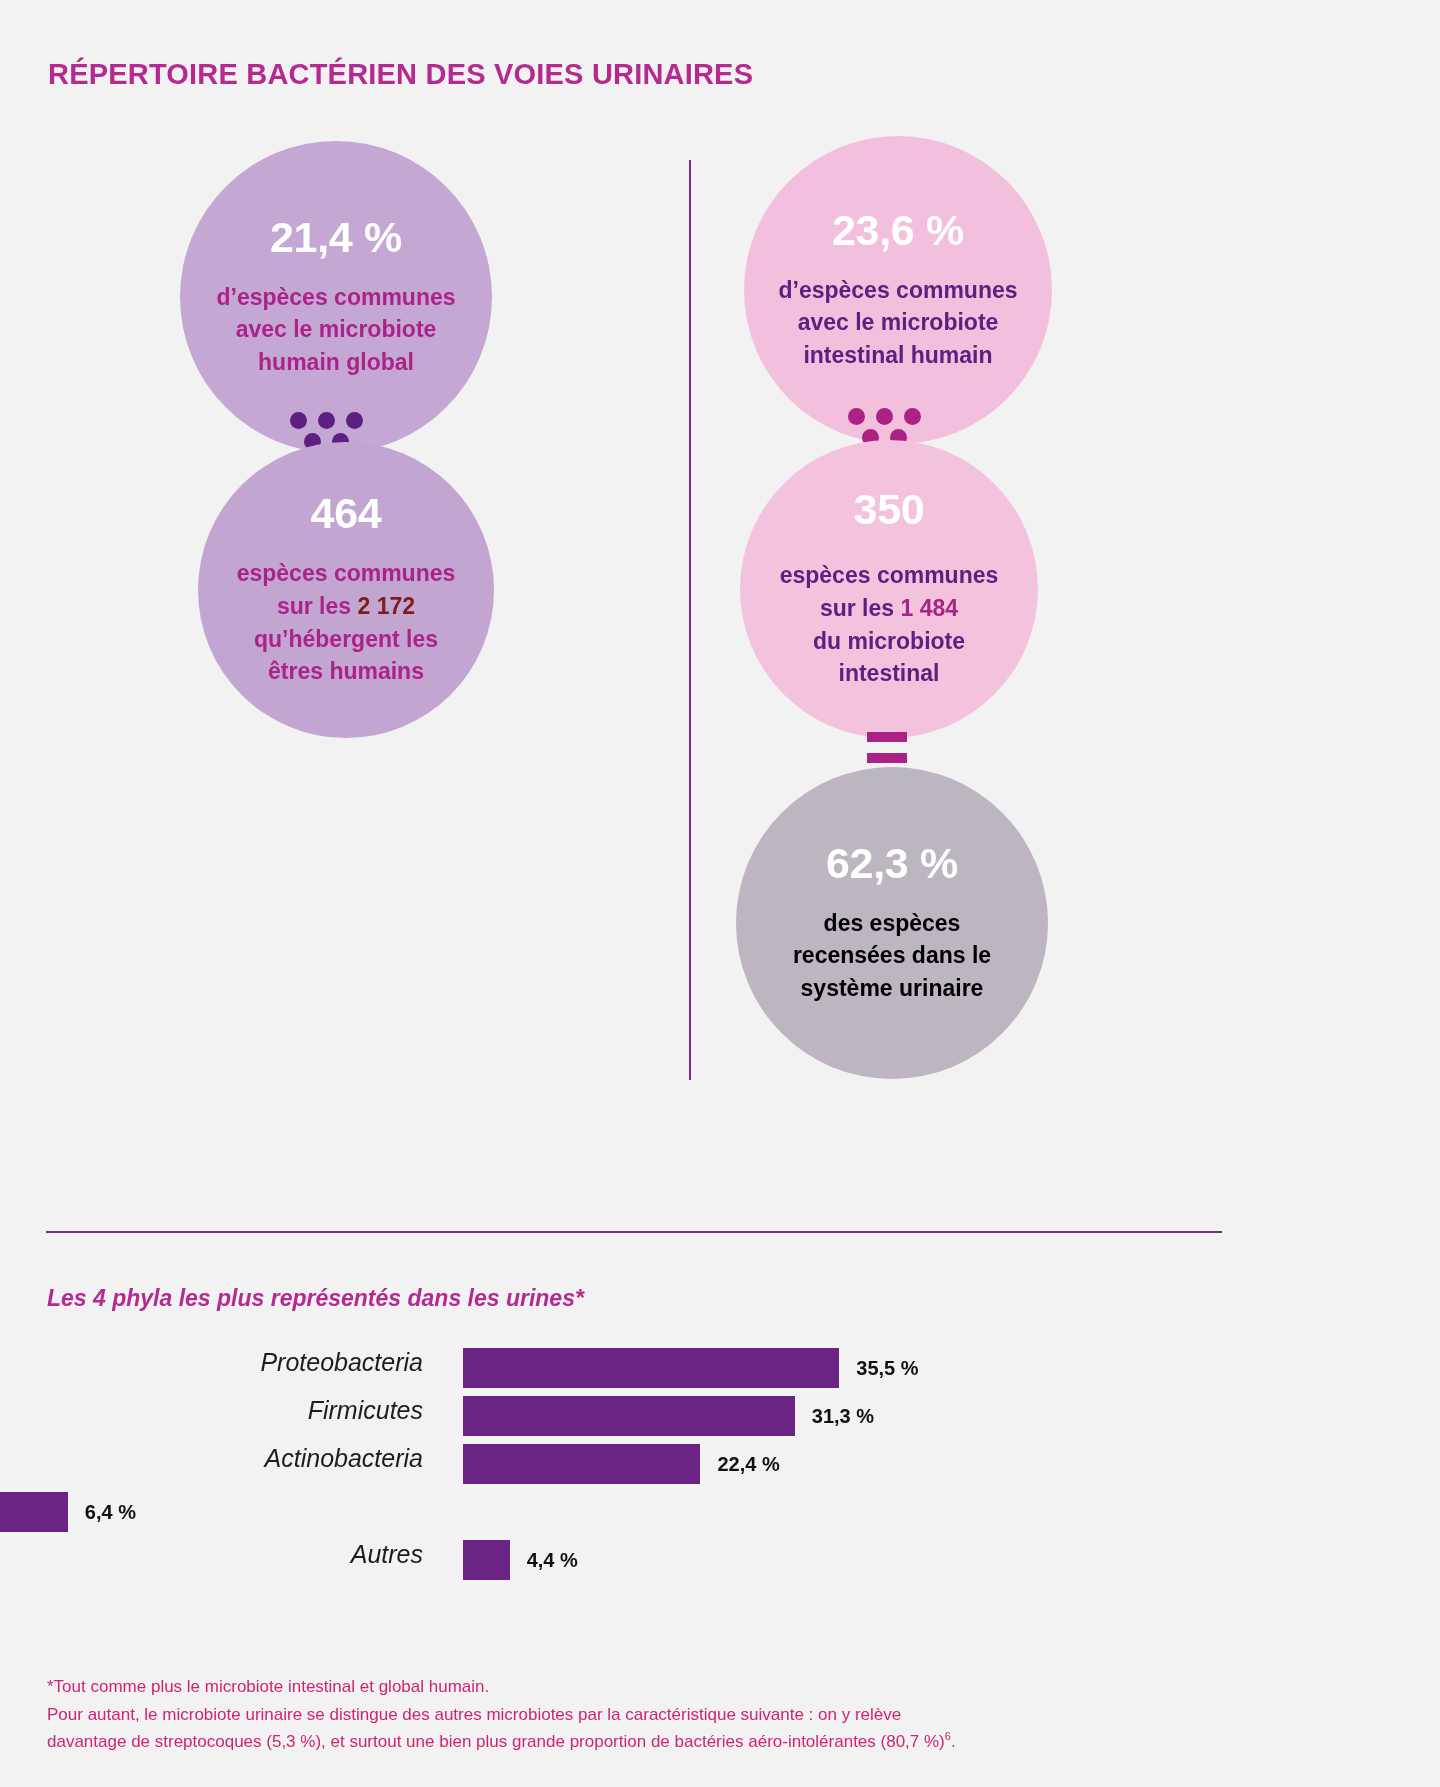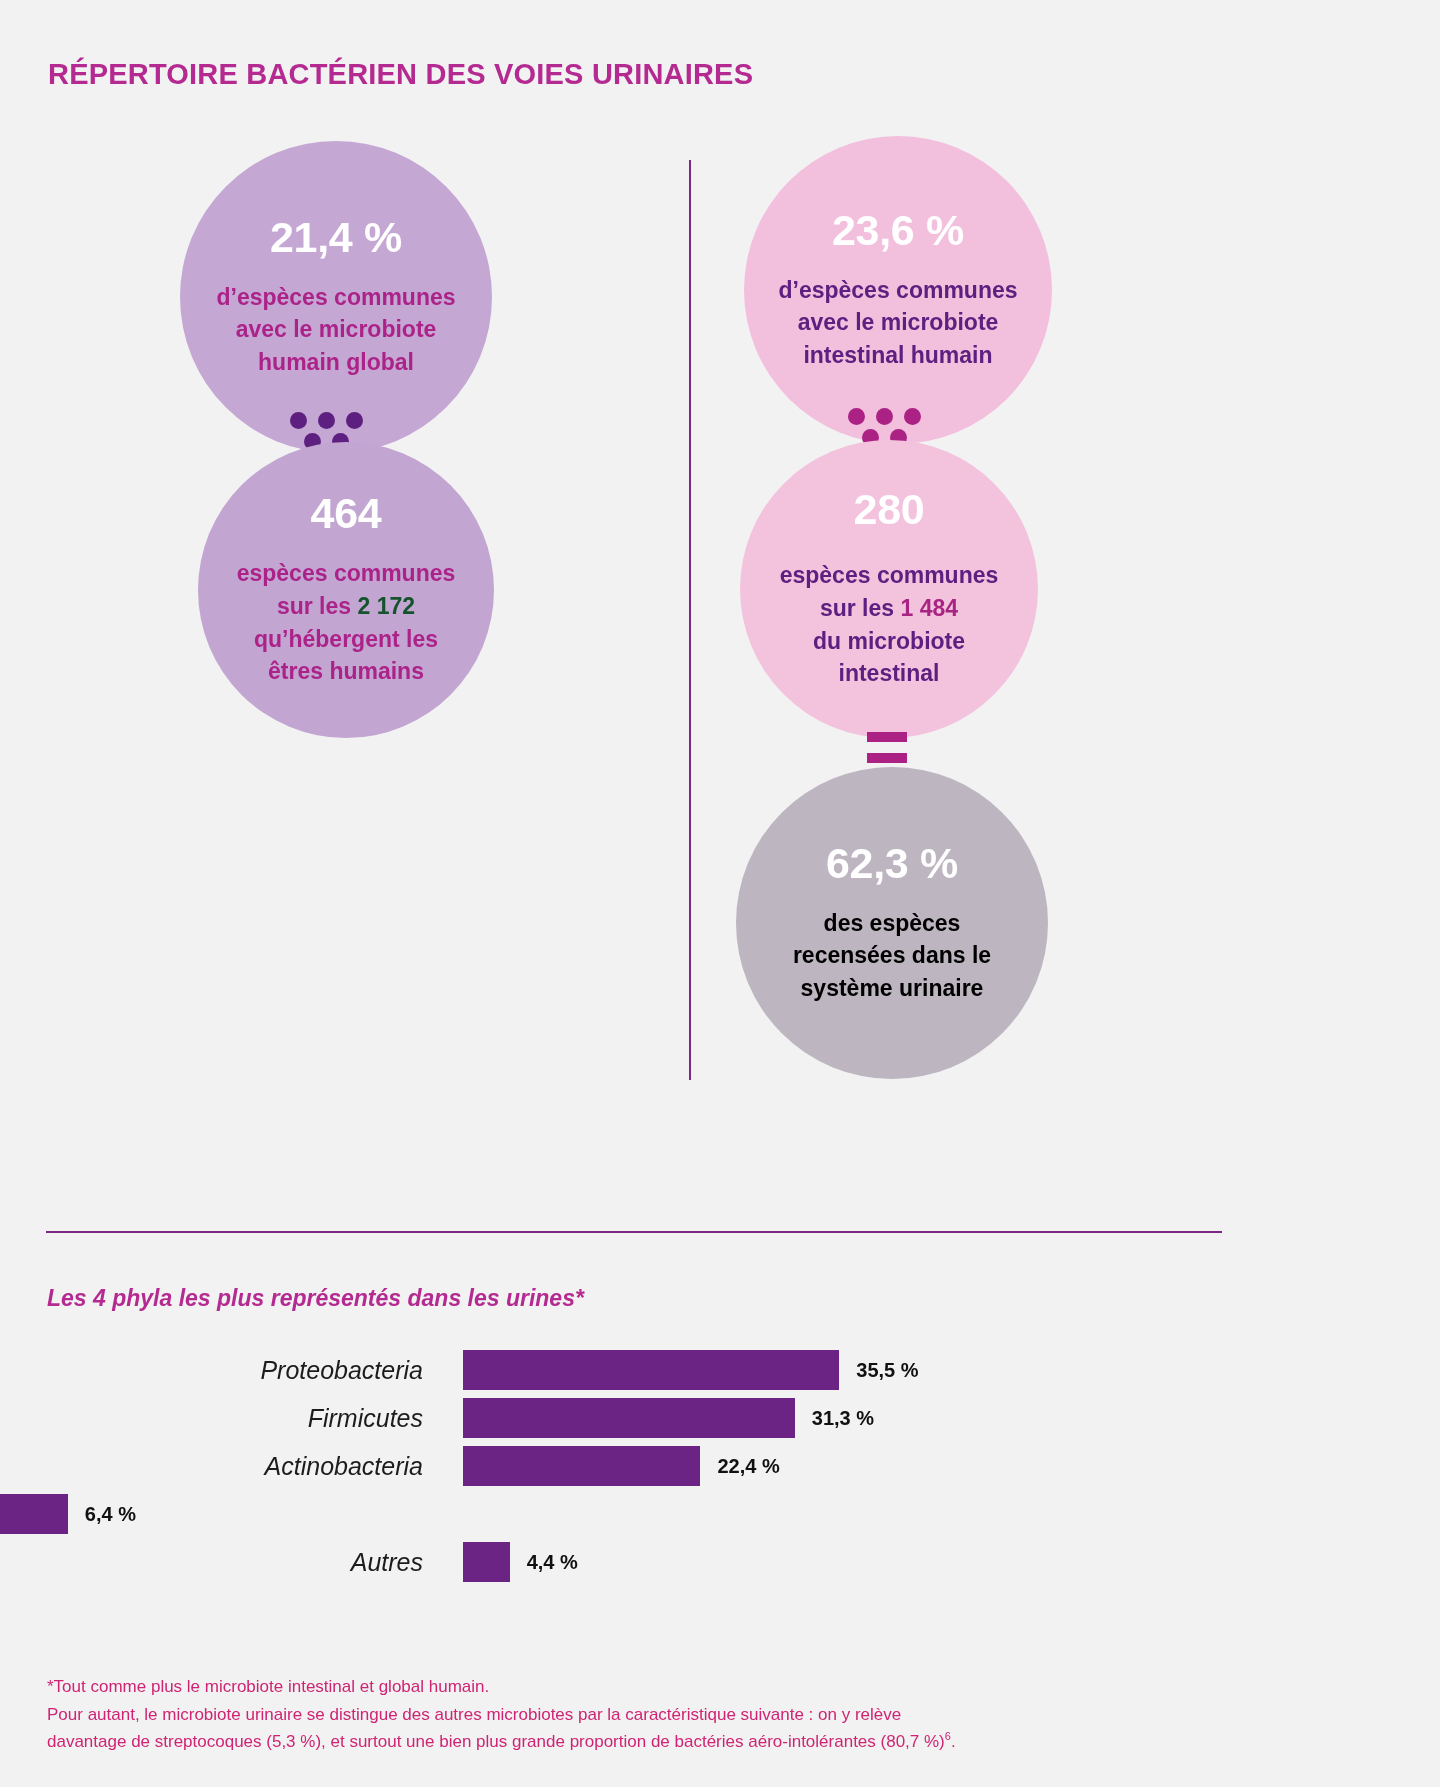--- a/index.html
+++ b/index.html
@@ -60,21 +60,21 @@
     line-height: 1;
     margin-bottom: 14px;
     letter-spacing: -0.3px;
   }
   .bubble .desc {
     font-weight: bold;
     font-size: 23px;
     line-height: 1.42;
     padding: 0 28px;
   }
-  .bubble .desc .hl { color: #14532d; }
+  .bubble .desc .hl { color: #7f1d1d; }
   .bubble .desc .hl-m { color: #a82482; }
 
   
   #b-left-top {
     left: 180px; top: 21px; width: 312px; height: 312px;
     background: #c5a7d4;
   }
   #b-left-top .desc { color: #ab2389; }
 
   #b-left-bottom {
@@ -172,21 +172,21 @@
 
   
   .chart {
     position: absolute;
     left: 0;
     top: 1348px;
     width: 1440px;
   }
   .chart-row {
     display: flex;
-    align-items: center;
+    align-items: flex-start;
     height: 44px;
     margin-bottom: 4px;
   }
   .chart-label {
     width: 463px;
     text-align: right;
     padding-right: 40px;
     font-style: italic;
     font-size: 25px;
     color: #1c1c1c;
@@ -270,21 +270,21 @@
   <div class="dots" id="dots-right">
     <span class="d1"></span>
     <span class="d2"></span>
     <span class="d3"></span>
     <span class="d4"></span>
     <span class="d5"></span>
     <span class="d6"></span>
   </div>
 
   <div class="bubble" id="b-right-mid">
-    <div class="big">280</div>
+    <div class="big">350</div>
     <div class="desc">
       <span>espèces communes</span><br>
       <span>sur les </span><span class="hl-m">1 484</span><br>
       <span>du microbiote</span><br>
       <span>intestinal</span>
     </div>
   </div>
 
   <div class="eq-connector">
     <span class="bar1"></span>

